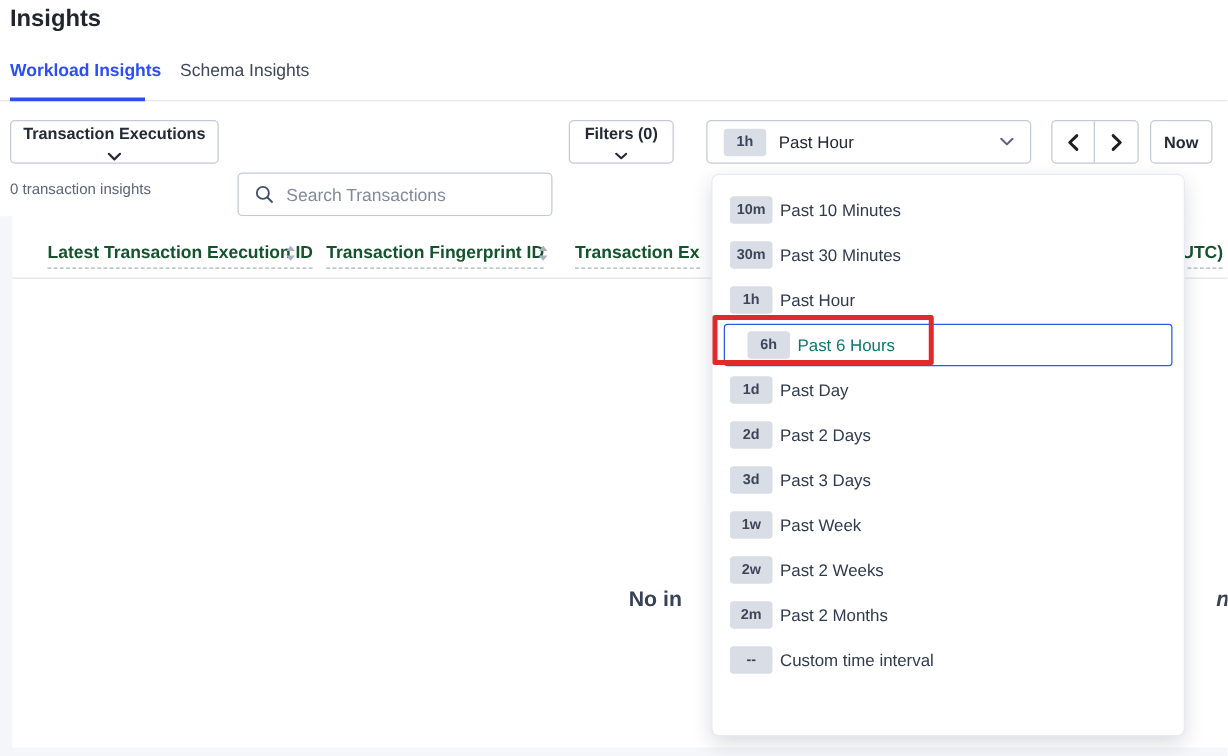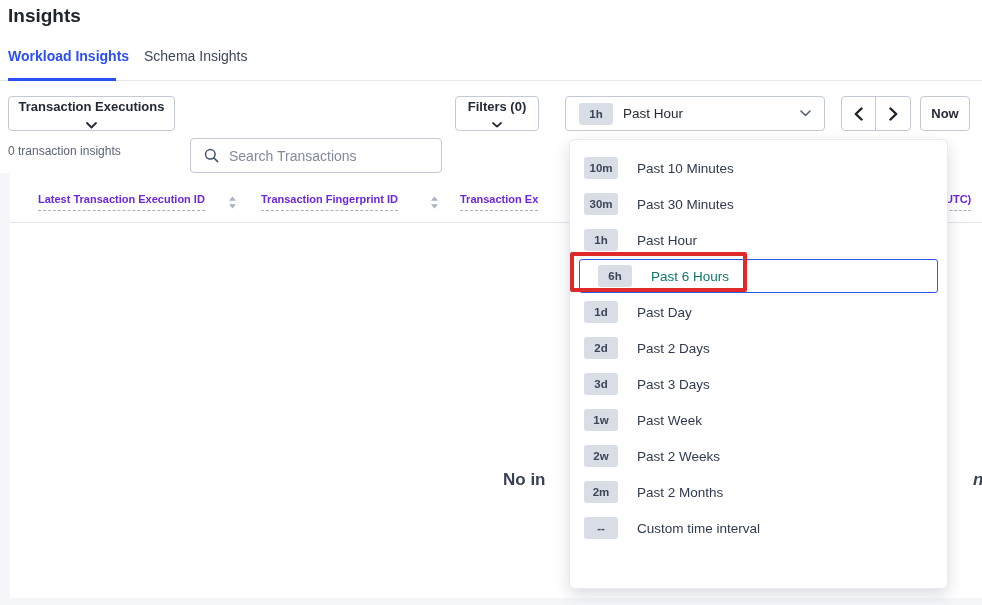--- a/index.html
+++ b/index.html
@@ -56,38 +56,38 @@
   .pager-half:first-child { border-right: 1px solid #c3c9d6; }
   .now-btn { left: 920px; top: 96px; width: 50px; font-weight: 600; }
   .chev { color: #596273; flex: none; }
 
   .summary { left: 8px; top: 144px; font-size: 12px; color: #5c6576; }
 
   
   .page-lower { left: 0; top: 173px; width: 982px; height: 432px; background: #f4f6fa; }
   .table-card { left: 10px; top: 173px; width: 1462px; height: 425px; background: #ffffff; z-index: 1; }
   .col-head {
-    top: 193px; font-size: 11px; font-weight: 700; color: #6d28d9; z-index: 1; cursor: pointer;
+    top: 193px; font-size: 14px; font-weight: 700; color: #14532d; z-index: 1; cursor: pointer;
   }
   .col-head .dashed { border-bottom: 1px dashed #a7b1c2; padding-bottom: 5px; display: inline-block; }
   .sort-icon { top: 196px; z-index: 1; cursor: pointer; }
   .head-sep { left: 10px; top: 222px; width: 1462px; height: 1px; background: #e0e5ed; z-index: 1; }
   .empty-frag { top: 470px; font-size: 17px; font-weight: 700; color: #394254; z-index: 1; }
   .empty-left { left: 503px; }
   .empty-right { left: 973px; font-style: italic; }
 
   
   .time-dropdown {
     left: 569px; top: 139px; width: 379px; height: 450px; background: #fff;
     border: 1px solid #e7eaf1; border-radius: 6px; z-index: 10;
     box-shadow: 0 6px 16px rgba(20,30,60,0.15);
     padding-top: 10px;
   }
   .dd-item {
-    height: 36px; display: flex; align-items: center; gap: 19px;
+    height: 36px; display: flex; align-items: center; gap: 6px;
     padding: 0 14px; cursor: pointer;
   }
   .dd-item .dd-label { font-size: 13.5px; color: #2f3a4e; }
   .dd-item-highlighted {
     height: 34px; margin: 1px 9px; padding: 0 18px;
     border: 1px solid #2a5ae8; border-radius: 3px;
   }
   .dd-item-highlighted .dd-label { color: #0f766e; }
 
   

